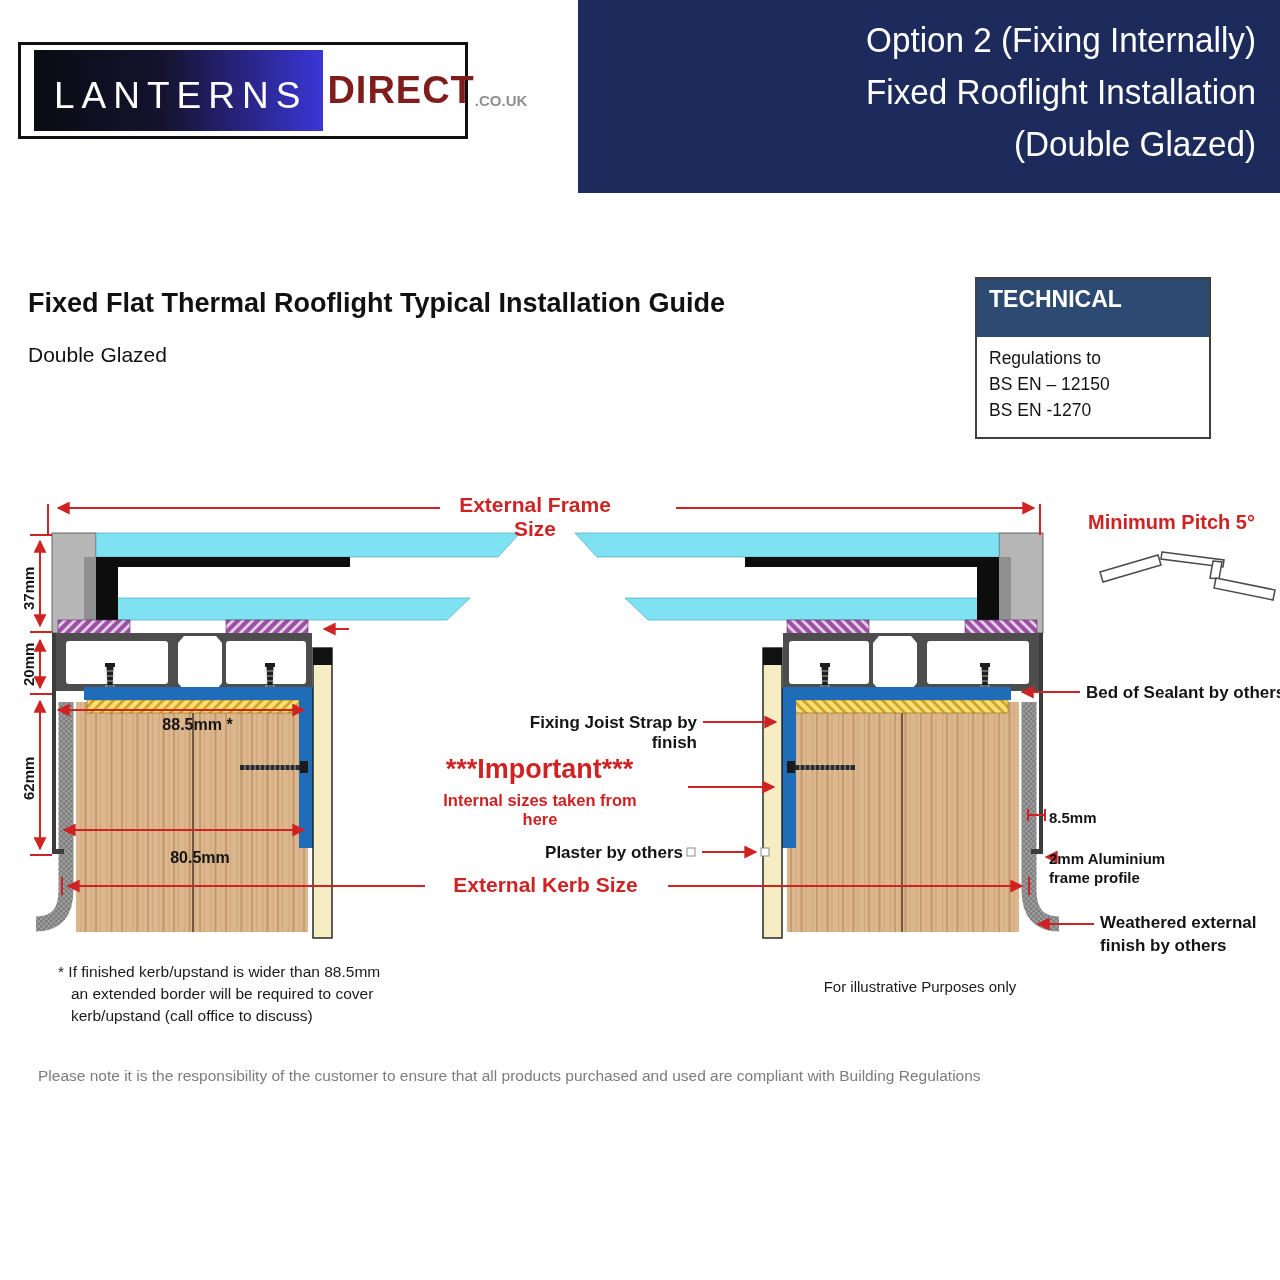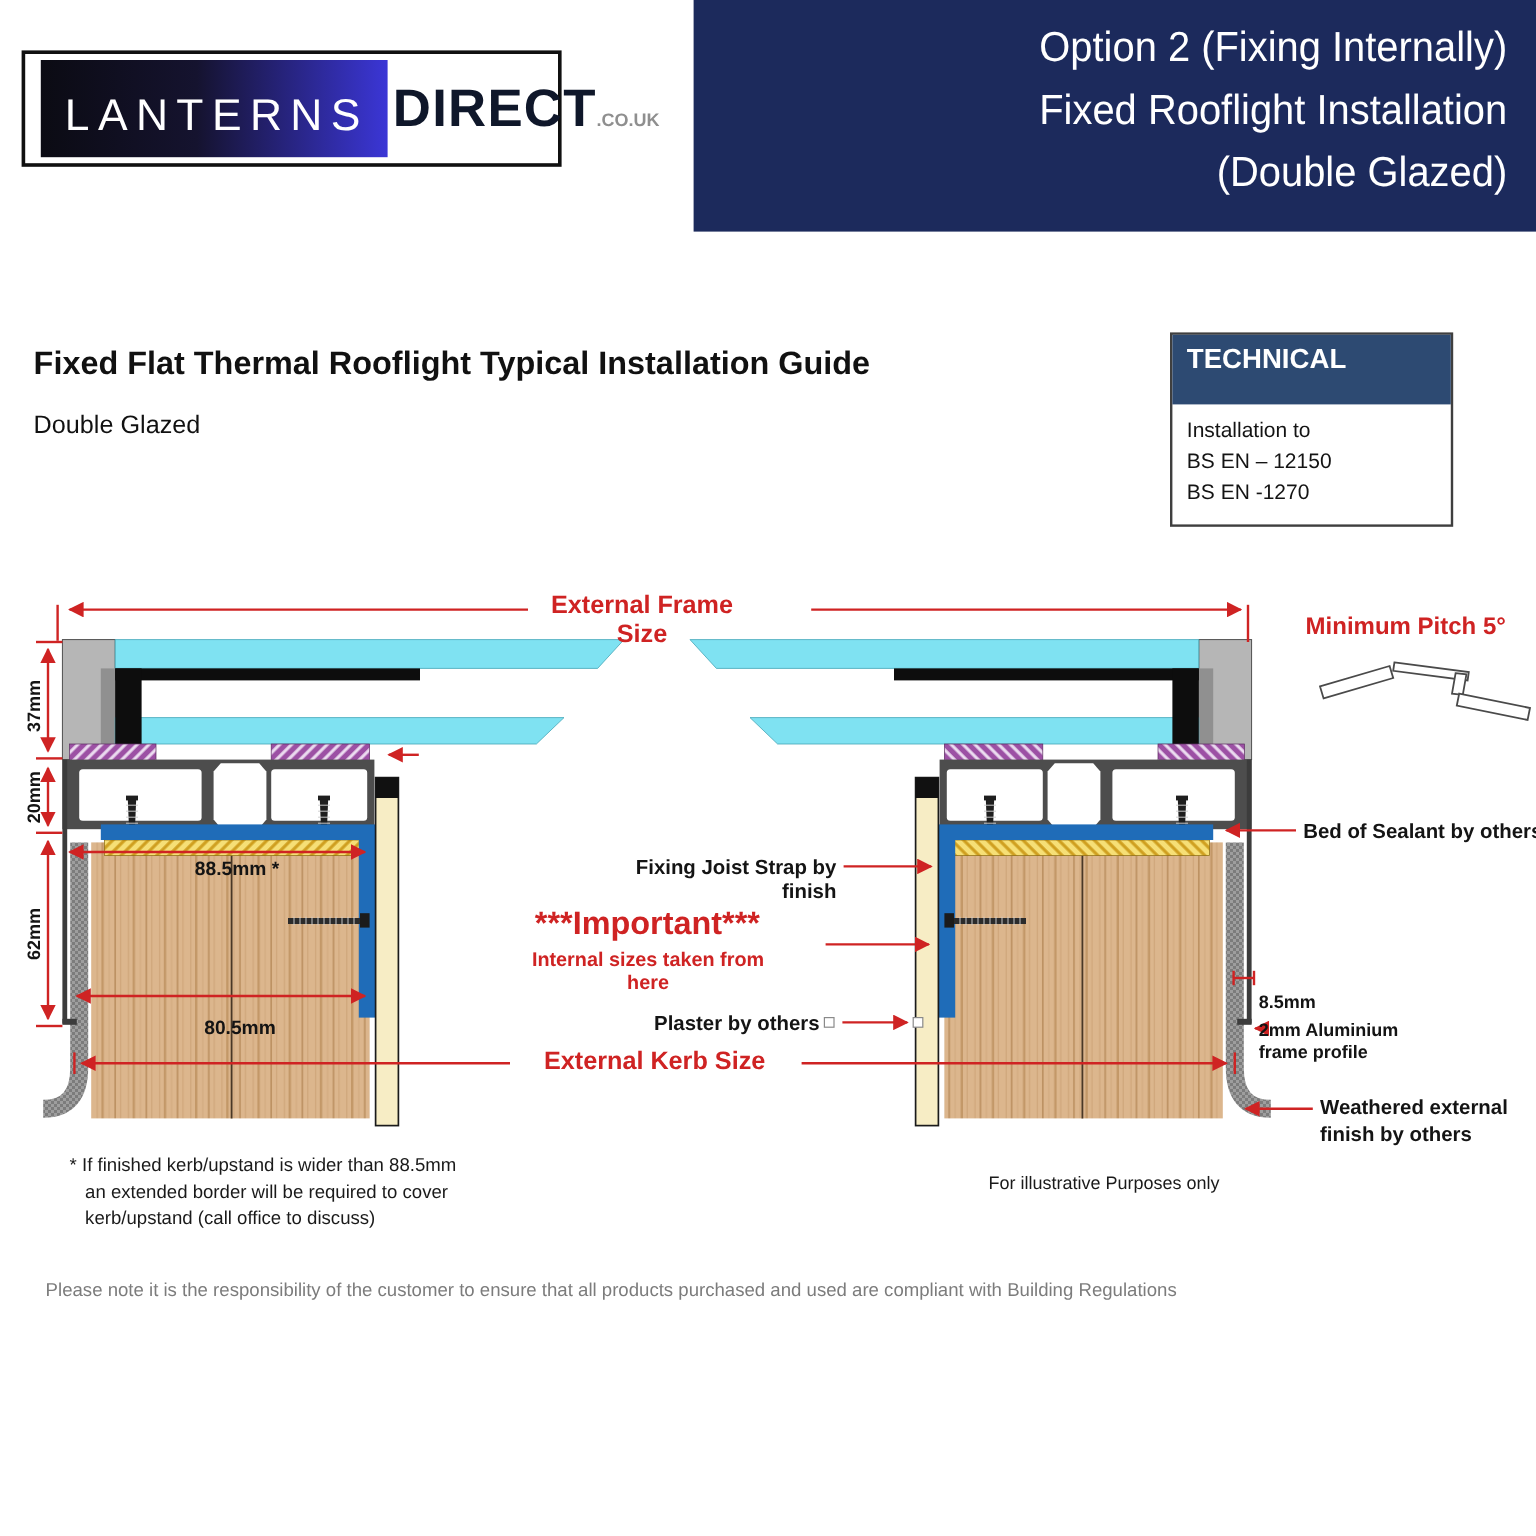--- a/index.html
+++ b/index.html
@@ -9,21 +9,21 @@
   
   .banner{left:578px;top:0;width:702px;height:193px;background:#1c2a5c;color:#fff;
           text-align:right;padding:14px 24px 0 0;box-sizing:border-box;}
   .banner div{font-size:35px;line-height:52px;font-weight:400;transform:scaleX(.95);transform-origin:100% 50%;}
   
   .logo-box{left:18px;top:42px;width:450px;height:97px;border:3px solid #101010;background:#fff;
             display:flex;align-items:center;box-sizing:border-box;padding:0;}
   .logo-grad{height:71px;margin-left:13px;background:linear-gradient(90deg,#0b0b13 0%,#15132f 45%,#3b36d6 100%);
              display:flex;align-items:center;padding:10px 16px 0 20px;}
   .logo-lanterns{color:#fff;font-size:37px;font-weight:400;letter-spacing:7px;}
-  .logo-direct{color:#0f172a;font-size:44px;font-weight:800;letter-spacing:1px;margin-left:4px;}
+  .logo-direct{color:#7f1d1d;font-size:38px;font-weight:800;letter-spacing:1px;margin-left:4px;}
   .logo-suffix{color:#8f8f8f;font-size:15px;font-weight:700;margin-top:20px;text-transform:uppercase;}
   
   .title{left:28px;top:288px;font-size:27px;font-weight:700;}
   .subtitle{left:28px;top:343px;font-size:21px;font-weight:400;}
   
   .tech-box{left:975px;top:277px;width:236px;border:2px solid #3f3f3f;background:#fff;box-sizing:border-box;}
   .tech-header{background:#2d4a72;color:#fff;font-size:23px;font-weight:700;padding:7px 12px 24px 12px;}
   .tech-body{padding:8px 12px 14px 12px;font-size:17.5px;line-height:26px;color:#141414;}
   
   .lbl{position:absolute;white-space:pre-line;}
@@ -56,21 +56,21 @@
     <span class="logo-direct">DIRECT</span>
     <span class="logo-suffix">.co.uk</span>
   </div>
 
   <div class="abs title">Fixed Flat Thermal Rooflight Typical Installation Guide</div>
   <div class="abs subtitle">Double Glazed</div>
 
   <div class="abs tech-box">
     <div class="tech-header">TECHNICAL</div>
     <div class="tech-body">
-      <div>Installation to</div>
+      <div>Regulations to</div>
       <div>BS EN – 12150</div>
       <div>BS EN -1270</div>
     </div>
   </div>
 
   <svg width="1280" height="1280" viewBox="0 0 1280 1280">
     <defs>
       <marker id="arr" viewBox="0 0 10 10" refX="9" refY="5" markerWidth="6.5" markerHeight="6.5" orient="auto-start-reverse">
           <path d="M0,0 L10,5 L0,10 z" fill="#cf2323"></path>
         </marker>
@@ -219,21 +219,21 @@
   <div class="lbl blk center" style="left:115px;top:716px;width:165px;font-size:16px;">88.5mm  *</div>
   <div class="lbl blk center" style="left:120px;top:849px;width:160px;font-size:16px;">80.5mm</div>
 
   <div class="lbl blk right" style="left:495px;top:713px;width:202px;">Fixing Joist Strap by finish</div>
   <div class="lbl red center" style="left:432px;top:754px;width:215px;font-size:27px;">***Important***</div>
   <div class="lbl red center" style="left:425px;top:791px;width:230px;font-size:16.5px;">Internal sizes taken from here</div>
   <div class="lbl blk right" style="left:535px;top:843px;width:148px;">Plaster by others</div>
   <div class="lbl red center" style="left:428px;top:873px;width:235px;font-size:21px;">External Kerb Size</div>
 
   <div class="lbl blk" style="left:1086px;top:683px;width:200px;">Bed of Sealant by others</div>
-  <div class="lbl blk15" style="left:1049px;top:827px;">8.5mm</div>
+  <div class="lbl blk15" style="left:1049px;top:809px;">8.5mm</div>
   <div class="lbl blk15" style="left:1049px;top:849px;line-height:19px;">2mm Aluminium
 frame profile</div>
   <div class="lbl blk" style="left:1100px;top:911px;line-height:23px;">Weathered external
 finish by others</div>
 
   <div class="abs footnote">* If finished kerb/upstand is wider than 88.5mm
    an extended border will be required to cover
    kerb/upstand (call office to discuss)</div>
   <div class="abs illustrative">For illustrative Purposes only</div>
   <div class="abs disclaimer">Please note it is the responsibility of the customer to ensure that all products purchased and used are compliant with Building Regulations</div>

